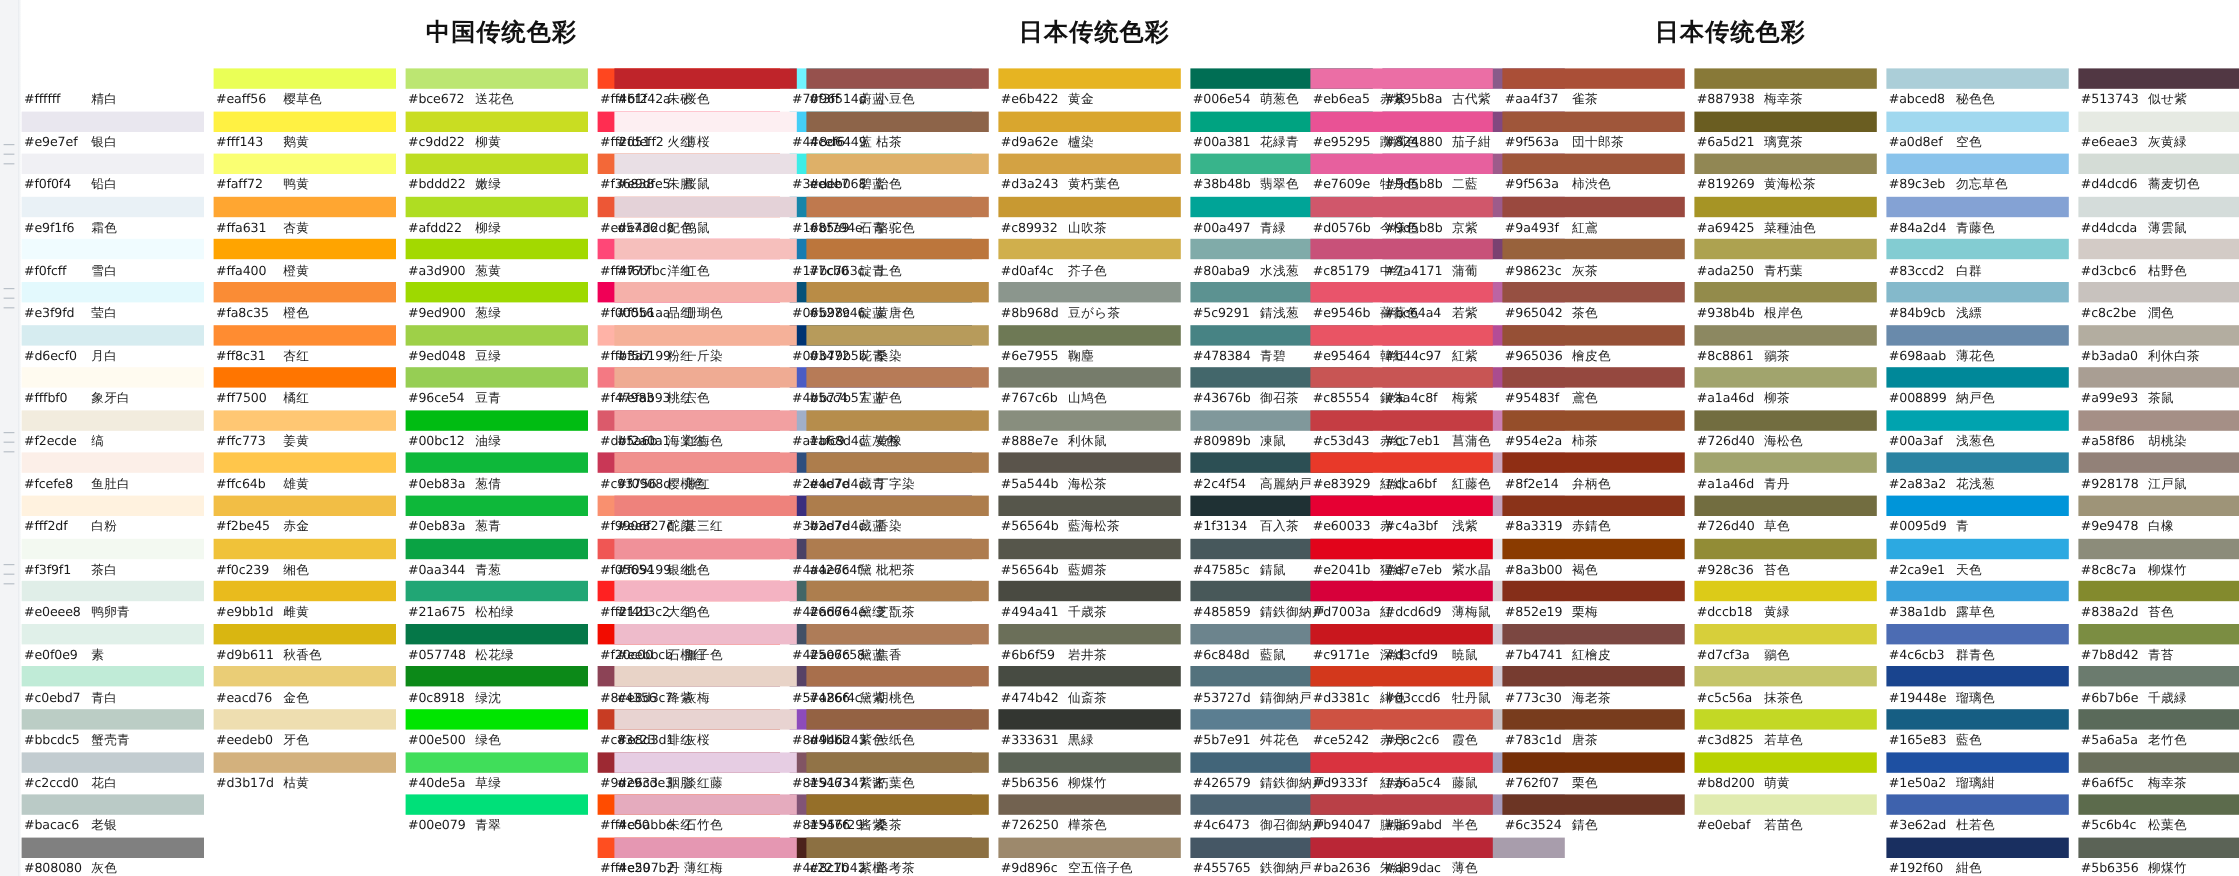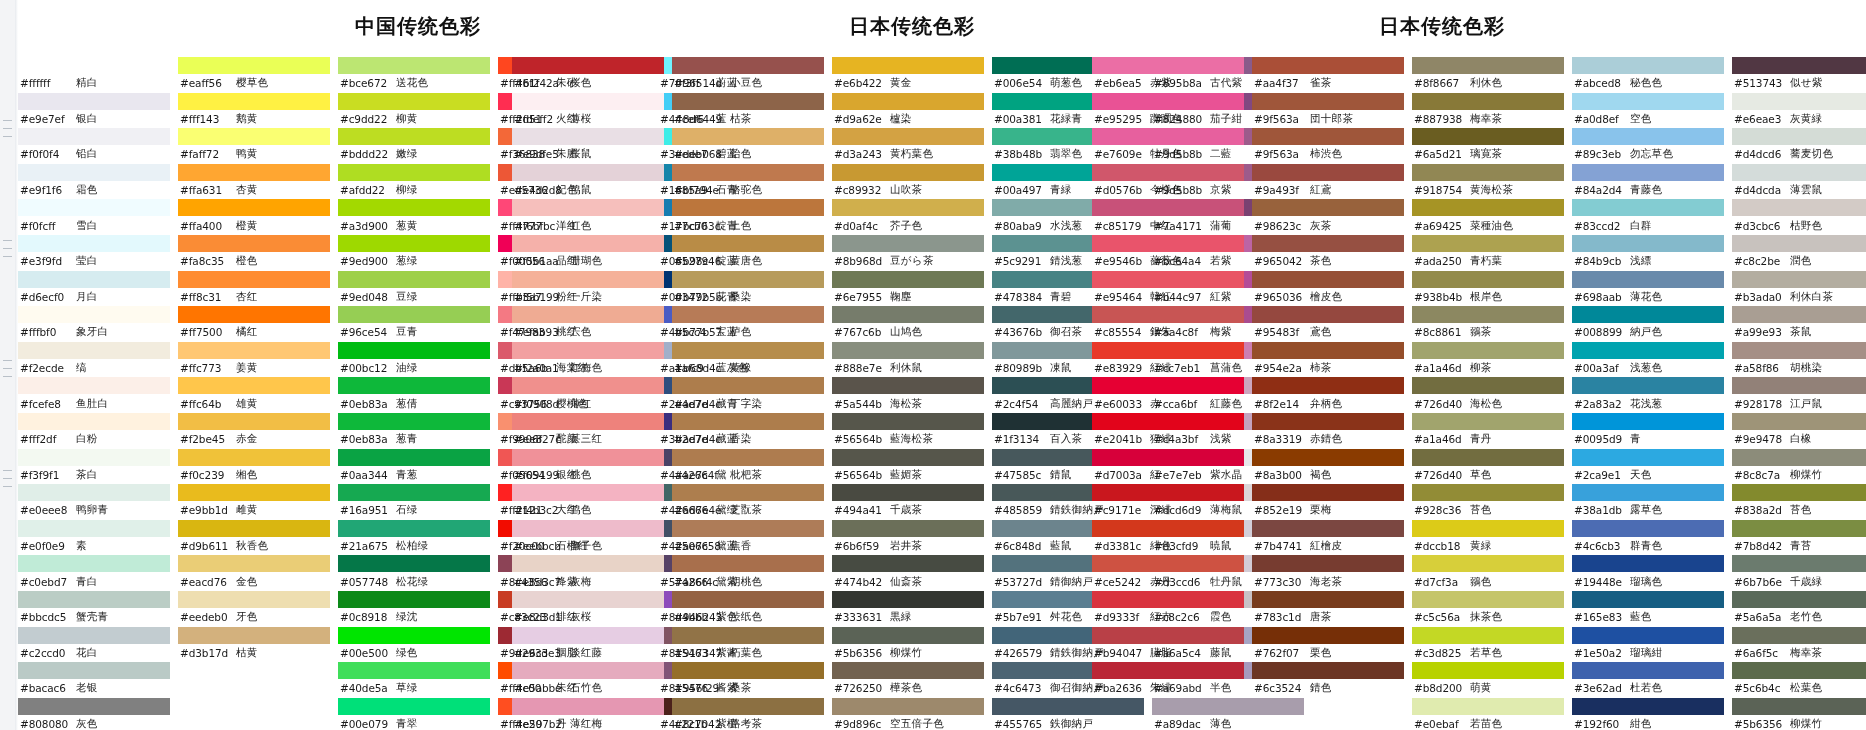--- a/index.html
+++ b/index.html
@@ -402,27 +402,20 @@
                 <span class="cname">葱青</span>
               </div>
             </div>
             <div class="cell" title="#0aa344 青葱">
               <div class="swatch" style="width: 152px; background: rgb(10, 163, 68);"></div>
               <div class="labels">
                 <span class="hex">#0aa344</span>
                 <span class="cname">青葱</span>
               </div>
             </div>
-            <div class="cell" title="#16a951 石绿">
-              <div class="swatch" style="width: 152px; background: rgb(22, 169, 81);"></div>
-              <div class="labels">
-                <span class="hex">#16a951</span>
-                <span class="cname">石绿</span>
-              </div>
-            </div>
             <div class="cell" title="#21a675 松柏绿">
               <div class="swatch" style="width: 152px; background: rgb(33, 166, 117);"></div>
               <div class="labels">
                 <span class="hex">#21a675</span>
                 <span class="cname">松柏绿</span>
               </div>
             </div>
             <div class="cell" title="#057748 松花绿">
               <div class="swatch" style="width: 152px; background: rgb(5, 119, 72);"></div>
               <div class="labels">
@@ -1464,20 +1457,27 @@
                 <span class="cname">韓紅</span>
               </div>
             </div>
             <div class="cell" title="#c85554 銀朱">
               <div class="swatch" style="width: 152px; background: rgb(200, 85, 84);"></div>
               <div class="labels">
                 <span class="hex">#c85554</span>
                 <span class="cname">銀朱</span>
               </div>
             </div>
+            <div class="cell" title="#c53d43 赤红">
+              <div class="swatch" style="width: 152px; background: rgb(197, 61, 67);"></div>
+              <div class="labels">
+                <span class="hex">#c53d43</span>
+                <span class="cname">赤红</span>
+              </div>
+            </div>
             <div class="cell" title="#e83929 紅緋">
               <div class="swatch" style="width: 152px; background: rgb(232, 57, 41);"></div>
               <div class="labels">
                 <span class="hex">#e83929</span>
                 <span class="cname">紅緋</span>
               </div>
             </div>
             <div class="cell" title="#e60033 赤">
               <div class="swatch" style="width: 152px; background: rgb(230, 0, 51);"></div>
               <div class="labels">
@@ -1664,45 +1664,38 @@
             </div>
             <div class="cell" title="#6c3524 錆色">
               <div class="swatch" style="width: 152px; background: rgb(108, 53, 36);"></div>
               <div class="labels">
                 <span class="hex">#6c3524</span>
                 <span class="cname">錆色</span>
               </div>
             </div>
           </div>
           <div class="col" style="width: 160px;">
-            <div class="cell" title="#8f8667 利休色">
-              <div class="swatch" style="width: 152px; background: rgb(143, 134, 103);"></div>
-              <div class="labels">
-                <span class="hex">#8f8667</span>
-                <span class="cname">利休色</span>
-              </div>
-            </div>
             <div class="cell" title="#887938 梅幸茶">
               <div class="swatch" style="width: 152px; background: rgb(136, 121, 56);"></div>
               <div class="labels">
                 <span class="hex">#887938</span>
                 <span class="cname">梅幸茶</span>
               </div>
             </div>
             <div class="cell" title="#6a5d21 璃寛茶">
               <div class="swatch" style="width: 152px; background: rgb(106, 93, 33);"></div>
               <div class="labels">
                 <span class="hex">#6a5d21</span>
                 <span class="cname">璃寛茶</span>
               </div>
             </div>
             <div class="cell" title="#918754 黄海松茶">
               <div class="swatch" style="width: 152px; background: rgb(145, 135, 84);"></div>
               <div class="labels">
-                <span class="hex">#918754</span>
+                <span class="hex">#819269</span>
                 <span class="cname">黄海松茶</span>
               </div>
             </div>
             <div class="cell" title="#a69425 菜種油色">
               <div class="swatch" style="width: 152px; background: rgb(166, 148, 37);"></div>
               <div class="labels">
                 <span class="hex">#a69425</span>
                 <span class="cname">菜種油色</span>
               </div>
             </div>

